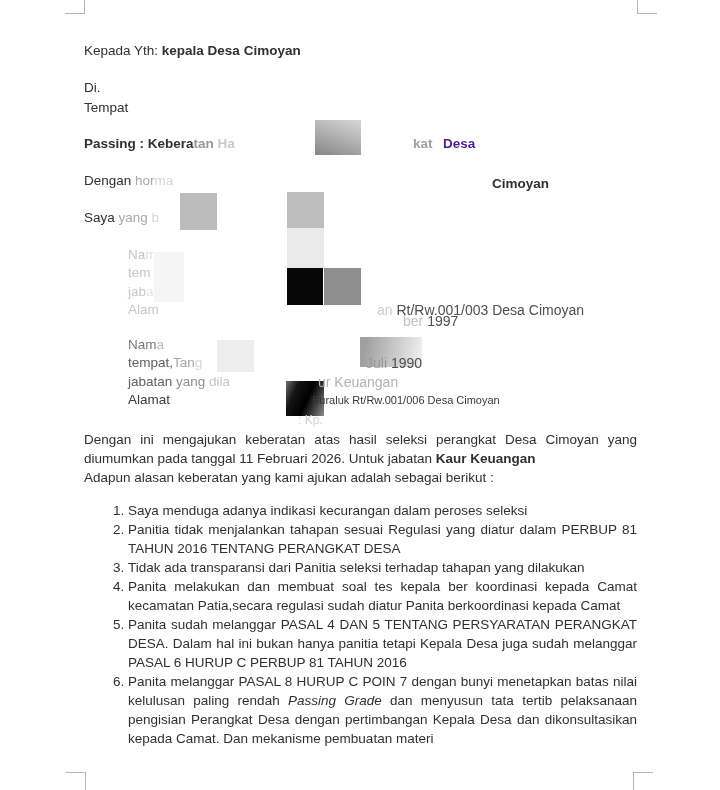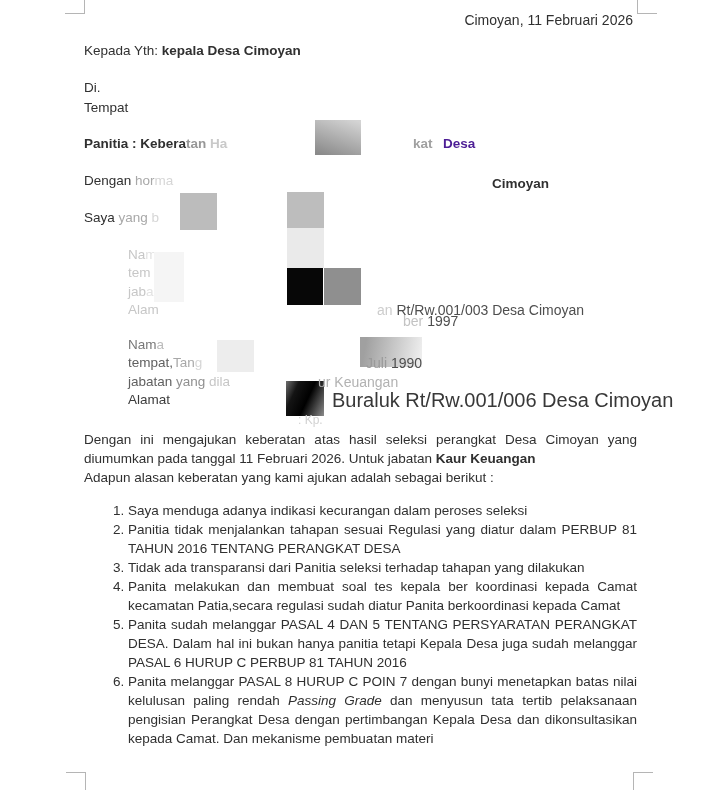--- a/index.html
+++ b/index.html
@@ -44,31 +44,30 @@
 </head>
 <body>
 
 <div class="page">
 
   <div class="corner tl"></div>
   <div class="corner tr"></div>
   <div class="corner bl"></div>
   <div class="corner br"></div>
 
-  <div class="abs" style="right:87px; top:12px; font-size:14px;">Cimoyan, 11 Februari 2026</div>
 
   <div class="abs" style="left:84px; top:43px;">
     <span>Kepada Yth: </span><span class="bold">kepala Desa Cimoyan</span>
   </div>
 
   <div class="abs" style="left:84px; top:80px;">Di.</div>
   <div class="abs" style="left:84px; top:100px;">Tempat</div>
 
   <div class="abs bold" style="left:84px; top:136px;">
-    <span>Panitia : Kebera</span><span class="g1">tan</span><span class="g2"> Ha</span>
+    <span>Passing : Kebera</span><span class="g1">tan</span><span class="g2"> Ha</span>
   </div>
   <span class="abs bold" style="left:413px; top:136px; color:#a0a0a0;">kat</span>
   <span class="abs bold" style="left:443px; top:136px; color:#4c1d95;">Desa</span>
   <span class="abs bold" style="left:492px; top:136px;margin-top:40px;">Cimoyan</span>
 
   <div class="abs" style="left:84px; top:173px;">
     <span>Dengan</span><span class="fade-m"> hor</span><span class="fade-l">ma</span>
   </div>
   <div class="abs" style="left:84px; top:210px;text-align:right;">
     <span>Saya</span><span class="fade-m"> yang</span><span class="fade-l"> b</span>
@@ -97,21 +96,21 @@
   </div>
   <div class="abs v3" style="left:366px; top:355px; font-size:14px;">
     <span style="color:#9a9a9a;">Juli </span><span class="dk">1990</span>
   </div>
   <div class="abs" style="left:128px; top:374px;">
     <span style="color:#606060;">jabatan</span><span style="color:#909090;"> yang</span><span style="color:#c6c6c6;text-align:center;"> dila</span>
   </div>
   <div class="abs v3" style="left:318px; top:374px; font-size:14px; color:#b2b2b2;">ur Keuangan</div>
   <div class="abs" style="left:128px; top:392px; color:#3c3c3c;">Alamat</div>
   <div class="abs v3" style="left:298px; top:392px; font-size:12px; color:#d2d2d2;margin-top:20px;">: Kp.</div>
-  <div class="abs v3" style="left:332px; top:392px; font-size:20px; color:#383838;">Buraluk Rt/Rw.001/006 Desa Cimoyan</div>
+  <div class="abs v3" style="left:312px; top:392px; font-size:11px; color:#383838;">Buraluk Rt/Rw.001/006 Desa Cimoyan</div>
 
   <div class="block b-perihal"></div>
   <div class="block b-a"></div>
   <div class="block b-b"></div>
   <div class="block b-c"></div>
   <div class="block b-black1"></div>
   <div class="block b-d"></div>
   <div class="block b-faint1"></div>
   <div class="block b-e"></div>
   <div class="block b-f"></div>

